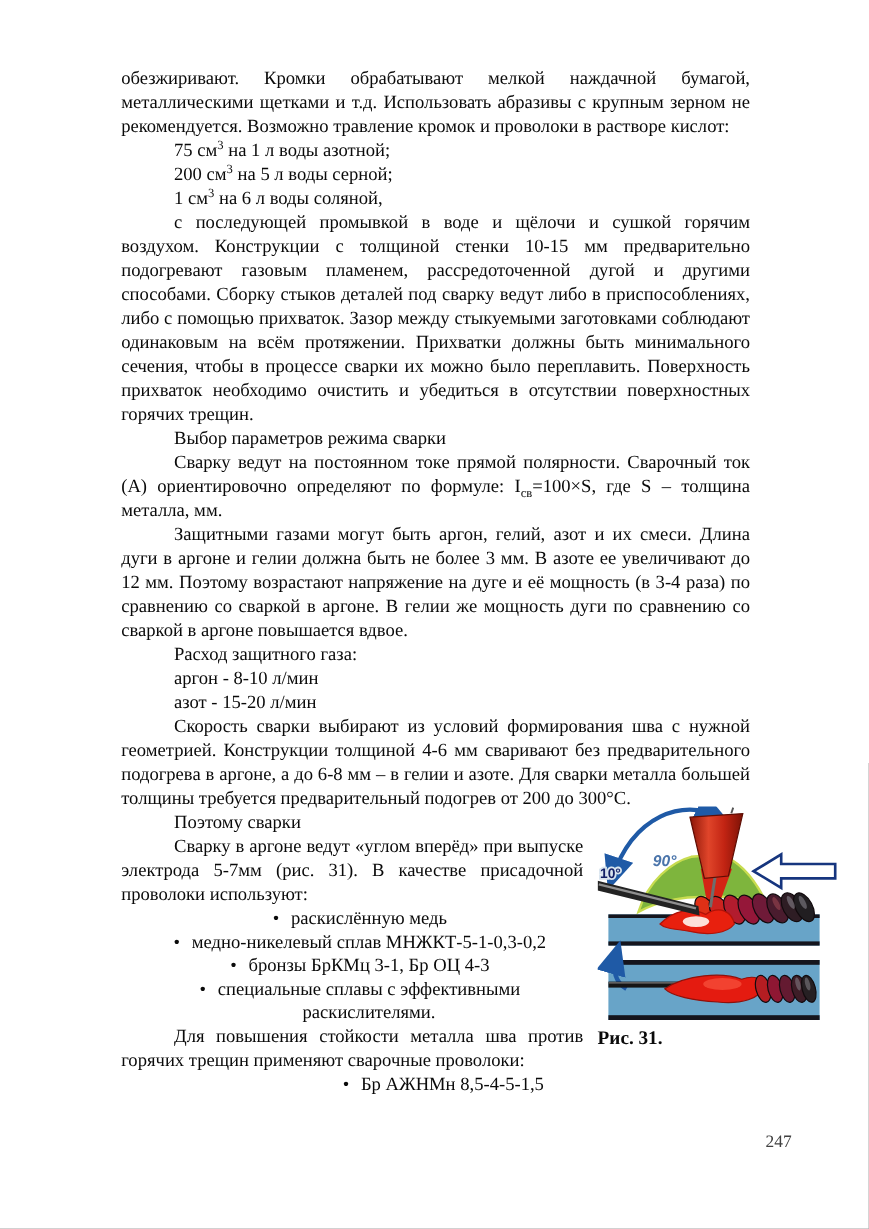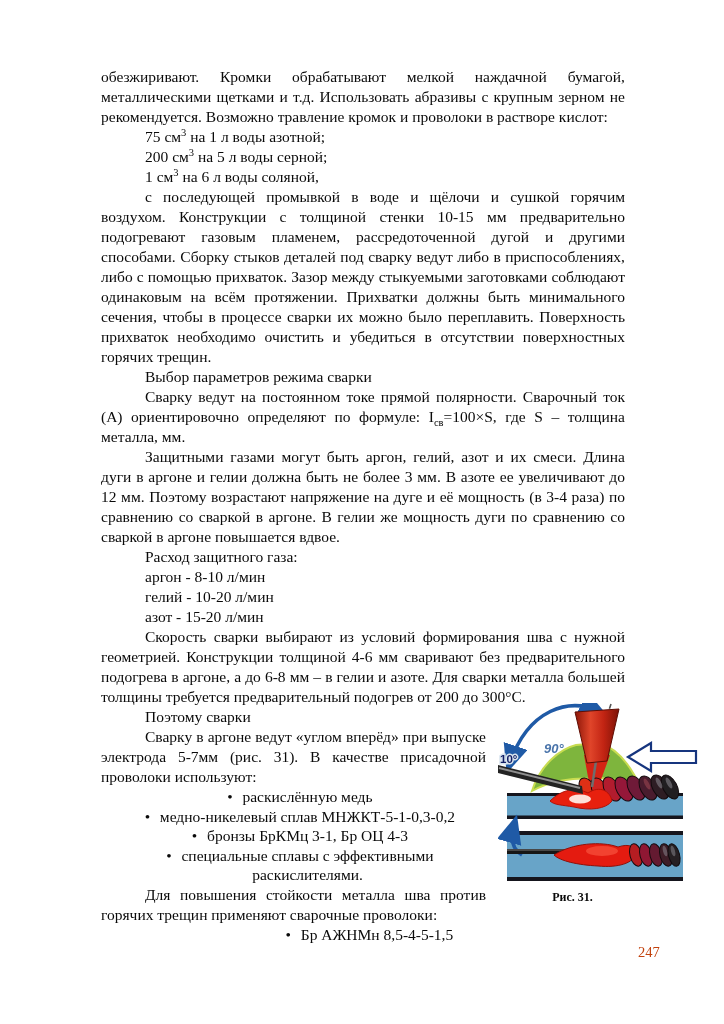--- a/index.html
+++ b/index.html
@@ -6,34 +6,34 @@
   .page {
     position:relative; width:724px; height:1024px; background:#ffffff;
     font-family:"Liberation Serif", serif; color:#0a0a0a; overflow:hidden;
     margin:0 auto;
   }
   .content {
     position:absolute; left:101px; top:56px; width:524px;
     font-size:15.5px; line-height:20px; text-align:justify;
   }
   .content p { margin:0; text-indent:44px; }
-  .content p.noindent { text-indent:0;margin-top:11px; }
+  .content p.noindent { text-indent:0; }
   .content p.heading { }
   .sublist { margin-left:44px; text-align:left; }
   .sup3 { font-size:10.5px; vertical-align:super; line-height:0; }
   .fsub { font-size:10.5px; vertical-align:sub; line-height:0; }
   .bullet-item { padding-left:28px; text-align:center; line-height:19.5px; }
   .bullet-item .bullet { display:inline-block; width:28px; margin-left:-28px; padding-left:3px; box-sizing:border-box; }
   .figure-float { float:right; width:205px; margin:-24px -78px 0 12px; }
   .figure-float svg { display:block; }
   .figure-caption {
-    text-align:center; padding-right:56px; margin-top:1px;
-    font-size:12px; font-weight:bold; line-height:14px;
+    text-align:left; padding-right:56px; margin-top:1px;
+    font-size:16px; font-weight:bold; line-height:14px;
   }
-  .page-num { position:absolute; left:638px; top:944px; font-size:14.5px; color:#c2410c; }
+  .page-num { position:absolute; left:638px; top:944px; font-size:14.5px; color:#404040; }
 </style>
 </head>
 <body>
 
 <div class="page">
   <div class="content">
 
     <p class="noindent">обезжиривают. Кромки обрабатывают мелкой наждачной бумагой, металлическими щетками и т.д. Использовать абразивы с крупным зерном не рекомендуется. Возможно травление кромок и проволоки в растворе кислот:</p>
 
     <div class="sublist">
@@ -46,21 +46,20 @@
 
     <p class="heading">Выбор параметров режима сварки</p>
 
     <p><span>Сварку ведут на постоянном токе прямой полярности. Сварочный ток (А) ориентировочно определяют по формуле: I</span><span class="fsub">св</span><span>=100×S, где S – толщина металла, мм.</span></p>
 
     <p>Защитными газами могут быть аргон, гелий, азот и их смеси. Длина дуги в аргоне и гелии должна быть не более 3 мм. В азоте ее увеличивают до 12 мм. Поэтому возрастают напряжение на дуге и её мощность (в 3-4 раза) по сравнению со сваркой в аргоне. В гелии же мощность дуги по сравнению со сваркой в аргоне повышается вдвое.</p>
 
     <p>Расход защитного газа:</p>
     <div class="sublist">
       <div>аргон - 8-10 л/мин</div>
-      <div>гелий - 10-20 л/мин</div>
       <div>азот - 15-20 л/мин</div>
     </div>
 
     <p>Скорость сварки выбирают из условий формирования шва с нужной геометрией. Конструкции толщиной 4-6 мм сваривают без предварительного подогрева в аргоне, а до 6-8 мм – в гелии и азоте. Для сварки металла большей толщины требуется предварительный подогрев от 200 до 300°С.</p>
 
     <p class="heading">Поэтому сварки</p>
 
     <div class="figure-float">
       <svg width="205" height="186" viewBox="0 0 205 186">
         <defs>

